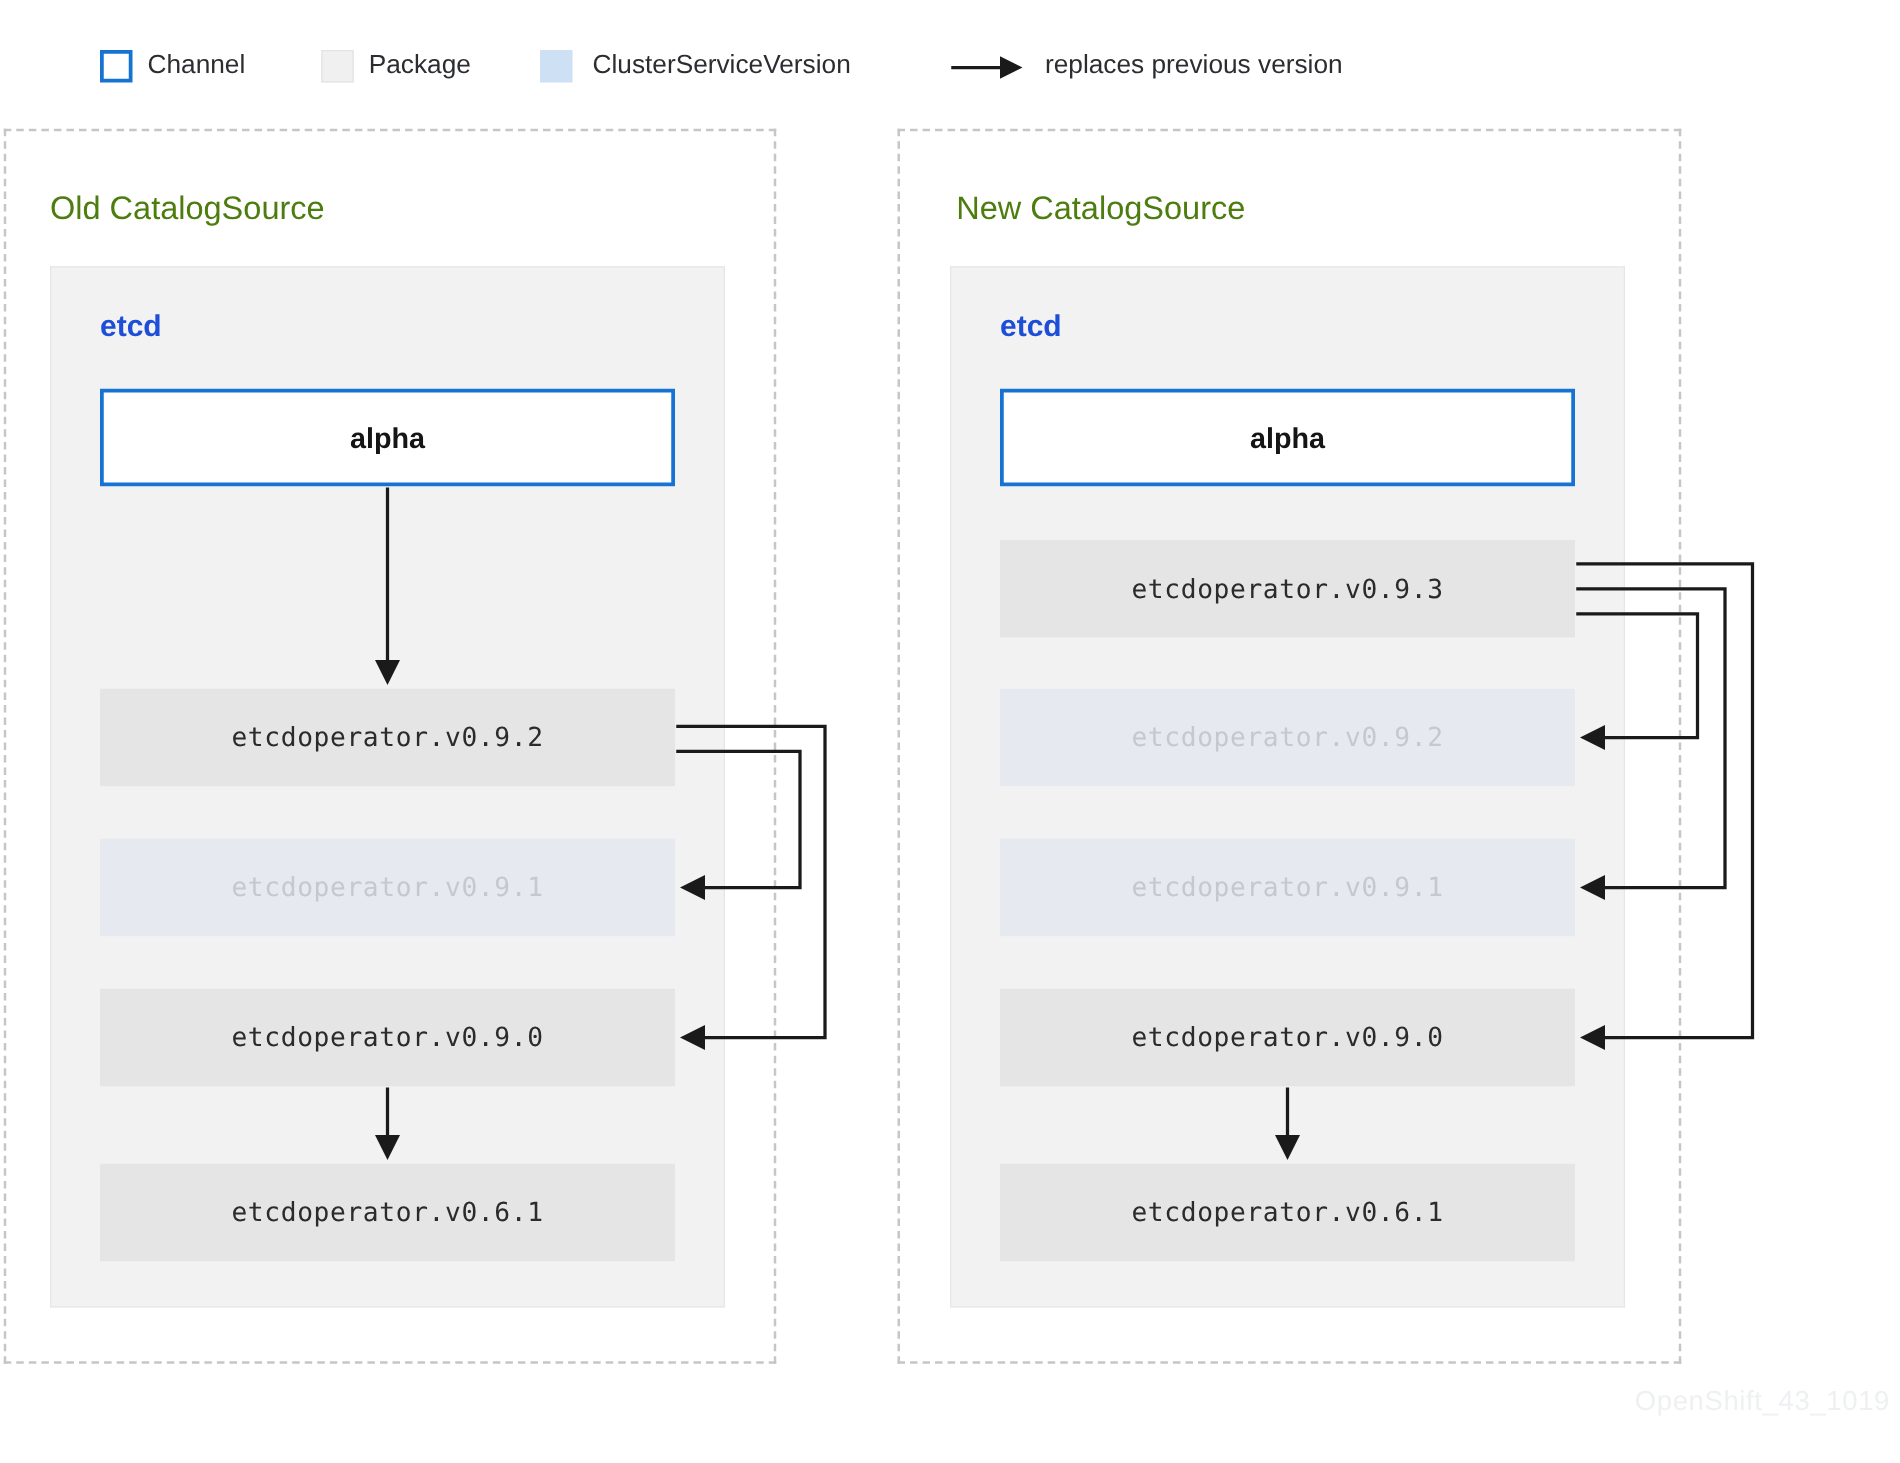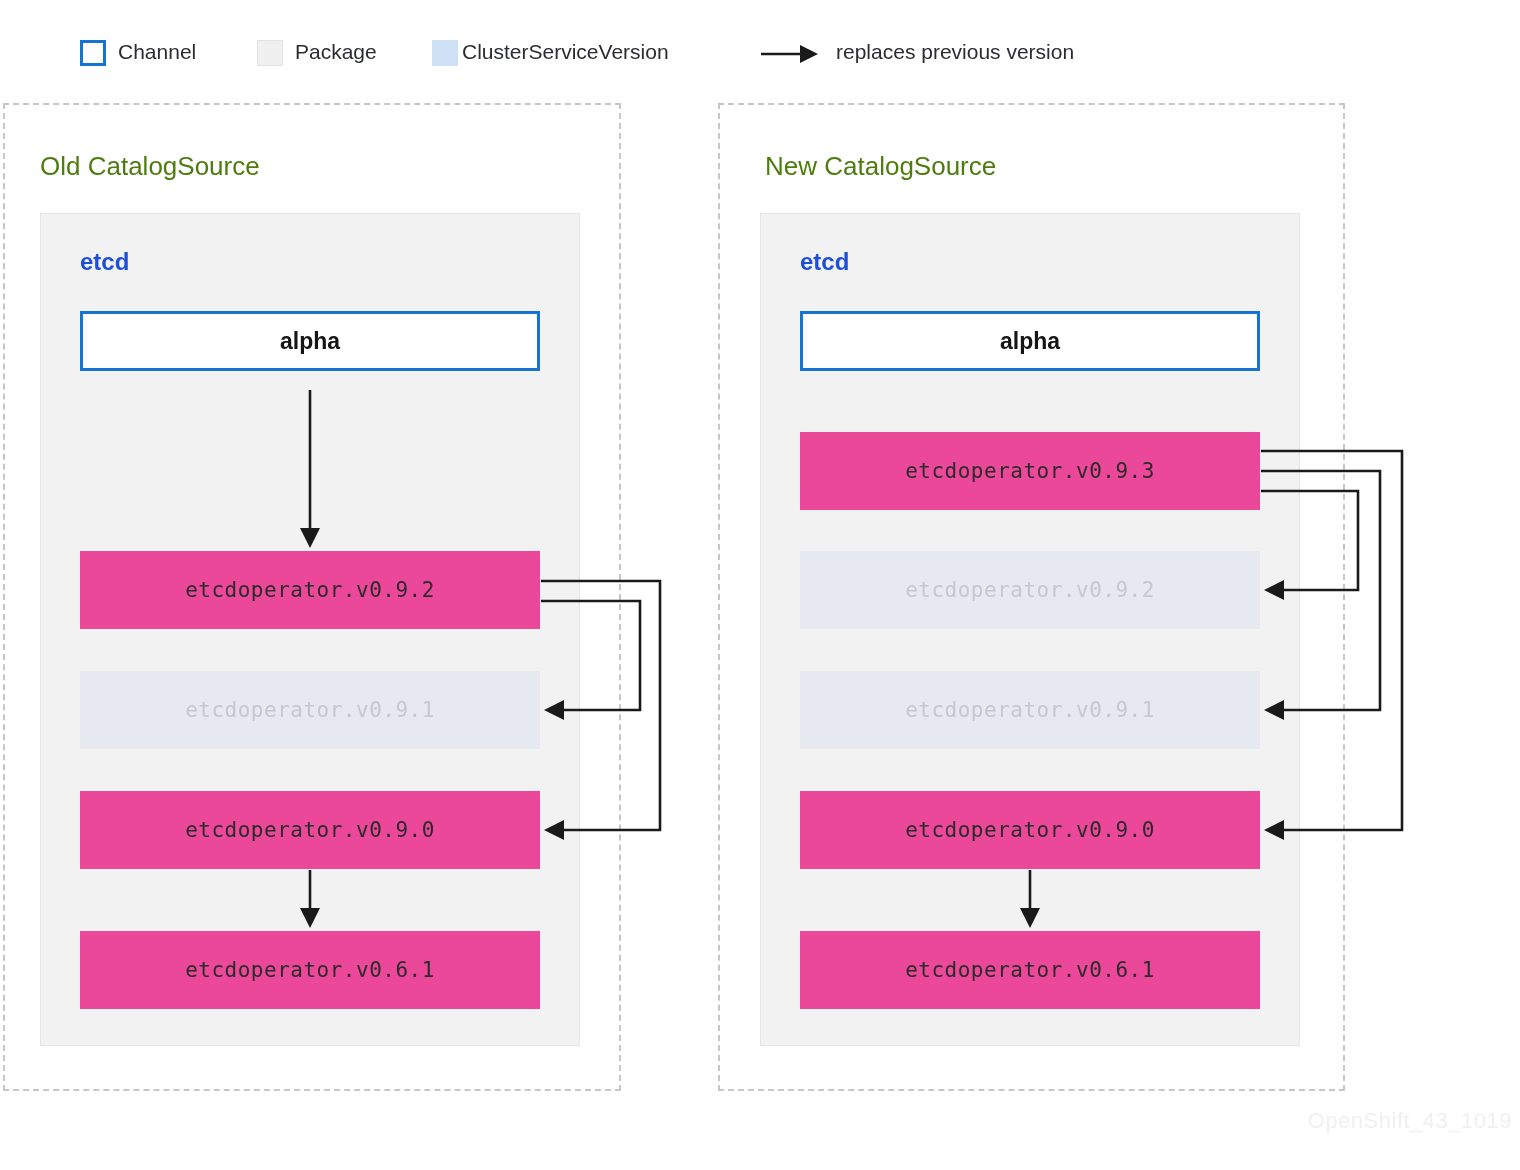--- a/index.html
+++ b/index.html
@@ -15,28 +15,28 @@
   .swatch.csv{background:#cde0f4;}
   .legend-label{font-size:21px;color:#2b2d31;white-space:nowrap;}
   
   .catalog-panel{position:absolute;box-sizing:border-box;border:2px dashed #c6c6c6;background:#ffffff;}
   .panel-title{position:absolute;font-size:26px;font-weight:400;color:#4d7c0f;white-space:nowrap;}
   
   .package-box{position:absolute;background:#f2f2f3;border:1px solid #e6e6e7;box-sizing:border-box;}
   .package-name{position:absolute;font-size:24px;font-weight:700;color:#1d4ed8;}
   
   .channel-box{
-    position:absolute;width:460px;height:60px;box-sizing:border-box;
+    position:absolute;width:460px;height:78px;box-sizing:border-box;
     background:#ffffff;border:3px solid #1673d2;
     display:flex;align-items:center;justify-content:center;
     font-size:23px;font-weight:700;color:#151515;
   }
   .csv-box{
     position:absolute;width:460px;height:78px;box-sizing:border-box;
-    background:#ec4899;display:flex;align-items:center;justify-content:center;
+    background:#e5e5e5;display:flex;align-items:center;justify-content:center;
     font-family:"DejaVu Sans Mono", monospace;font-size:21px;color:#2b2b2b;
     letter-spacing:0.5px;white-space:nowrap;
   }
   .csv-box.faded{background:#e6eaf0;color:#c5c8cc;}
   
   .arrows{position:absolute;left:0;top:0;width:1520px;height:1170px;pointer-events:none;}
   .arrows path, .arrows line{stroke:#1a1a1a;stroke-width:2.6;fill:none;}
   .arrows polygon{fill:#1a1a1a;stroke:none;}
   
   .watermark{
@@ -52,21 +52,21 @@
   <div class="legend-item" style="left:80px">
     <span class="swatch channel"></span>
     <span class="legend-label" style="margin-left:12px">Channel</span>
   </div>
   <div class="legend-item" style="left:257px">
     <span class="swatch package"></span>
     <span class="legend-label" style="margin-left:12px">Package</span>
   </div>
   <div class="legend-item" style="left:432px">
     <span class="swatch csv"></span>
-    <span class="legend-label" style="margin-left:4px">ClusterServiceVersion</span>
+    <span class="legend-label" style="margin-left:16px">ClusterServiceVersion</span>
   </div>
   <div class="legend-item" style="left:760px">
     <svg width="60" height="28" viewBox="0 0 60 28">
       <line x1="1" y1="14" x2="42" y2="14" stroke="#1a1a1a" stroke-width="2.6"></line>
       <polygon points="58,14 40,5 40,23" fill="#1a1a1a"></polygon>
     </svg>
     <span class="legend-label" style="margin-left:16px">replaces previous version</span>
   </div>
 
   <div class="catalog-panel" style="left:3px;top:103px;width:618px;height:988px"></div>

